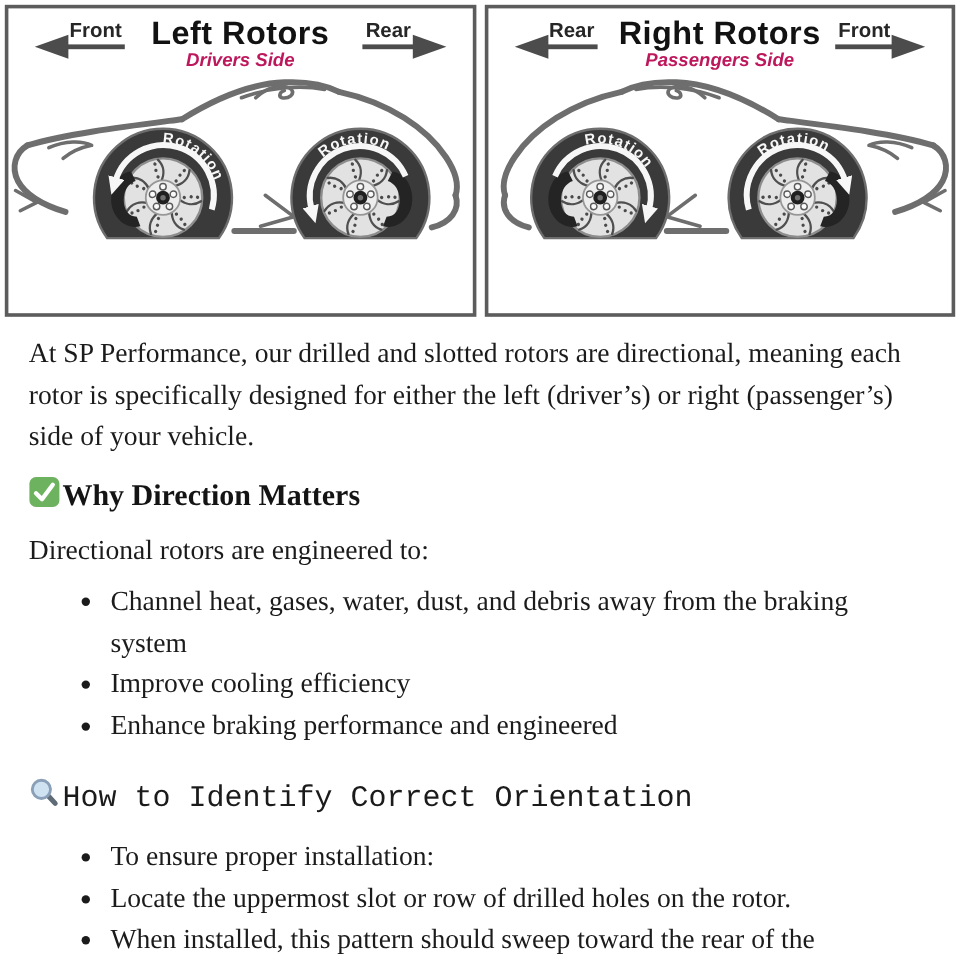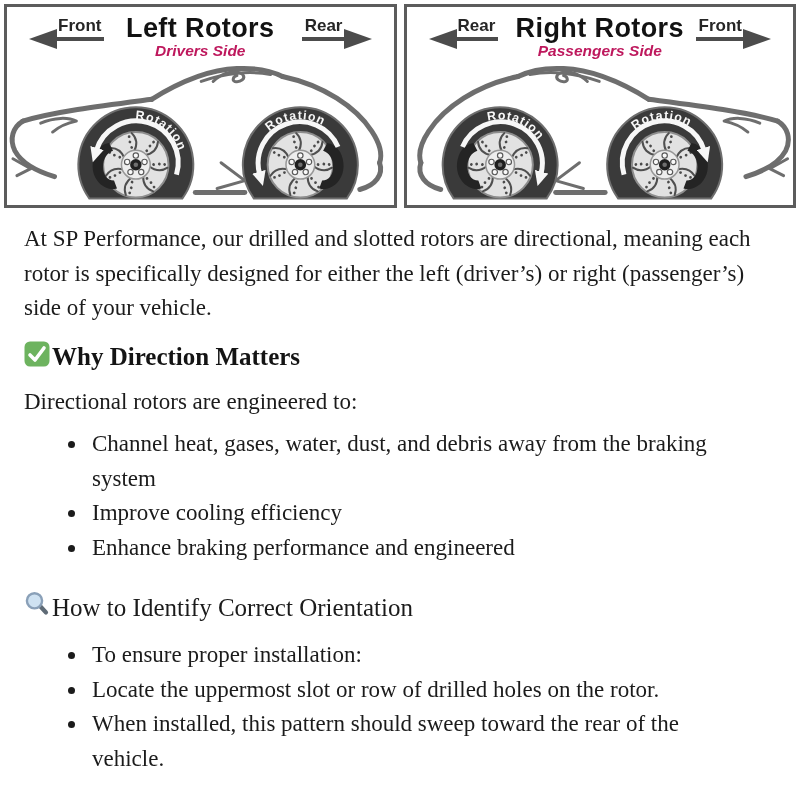--- a/index.html
+++ b/index.html
@@ -4,21 +4,21 @@
 <style>
   html,body { margin:0; padding:0; }
   body {
     width:800px; height:800px; background:#ffffff; overflow:hidden;
     font-family:"Liberation Serif", serif; color:#1b1b1b;
   }
 
   
   .diagram { display:flex; gap:7px; padding:4px 4px 0 4px; }
   .panel {
-    flex:1; height:204px; border:3px solid #5c5c5c; background:#fff;
+    flex:1; height:260px; border:3px solid #5c5c5c; background:#fff;
     box-sizing:border-box; position:relative; overflow:hidden;
   }
   .panel-head { position:relative; height:52px; }
   .dir { position:absolute; top:9px; display:flex; align-items:flex-end; }
   .dir-left-pos  { left:22px; }
   .dir-right-pos { right:22px; }
   .dir-label {
     font-family:"Liberation Sans", sans-serif; font-weight:bold; font-size:17px;
     color:#262626; border-bottom:4px solid #4c4c4c; padding:0 3px 1px 3px;
   }
@@ -45,21 +45,21 @@
   .rot   { font-family:"Liberation Sans", sans-serif; font-weight:bold; font-size:12.5px;
            fill:#f7f7f7; letter-spacing:1px; }
 
   
   .content { padding:14px 47px 0 24px; font-size:23px; line-height:34.5px; }
   .intro { margin:0; }
   .sec-head {
     display:flex; align-items:center; gap:2px;
     font-size:25px; line-height:30px; font-weight:bold; margin:15px 0 0 0; color:#141414;
   }
-  .sec-head.regular { font-weight:normal; margin-top:26px; color:#1b1b1b; }
+  .sec-head.regular { font-weight:normal; margin-top:26px; color:#1b1b1b;font-family:Liberation Mono, monospace; }
   .sec-head .hicon { flex:0 0 auto; display:inline-block; }
   .lead { margin:11px 0 0 0; }
   ul.blist { margin:8px 0 0 0; padding-left:64px; list-style:disc; }
   ul.blist.second { margin-top:14px; }
   ul.blist li { padding-left:4px; }
 </style>
 </head>
 <body>
 
 <svg width="0" height="0" style="position:absolute" aria-hidden="true">

